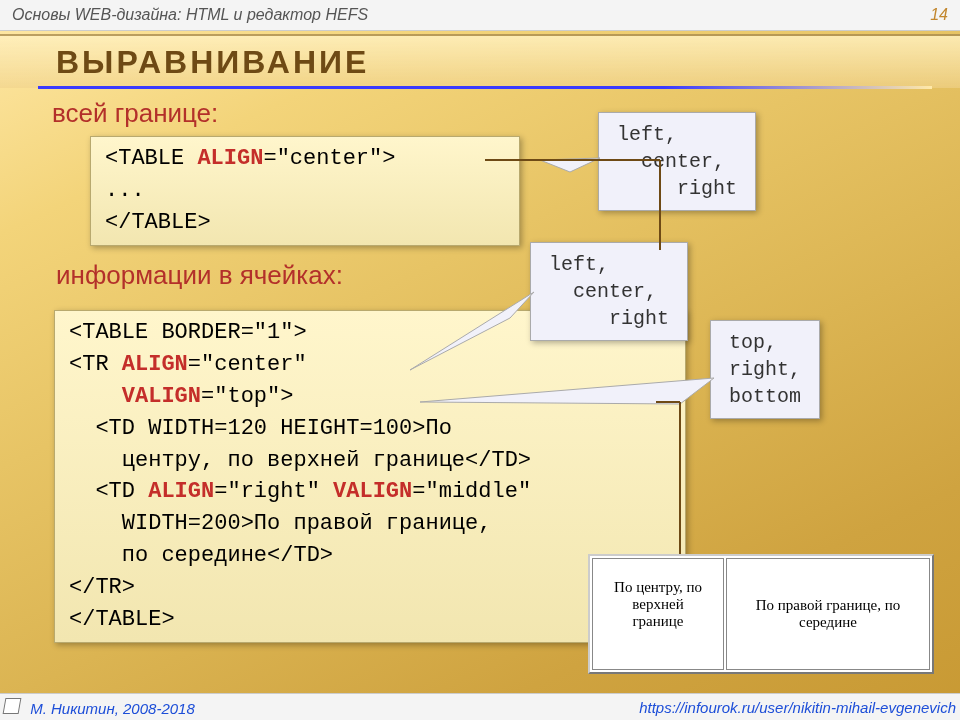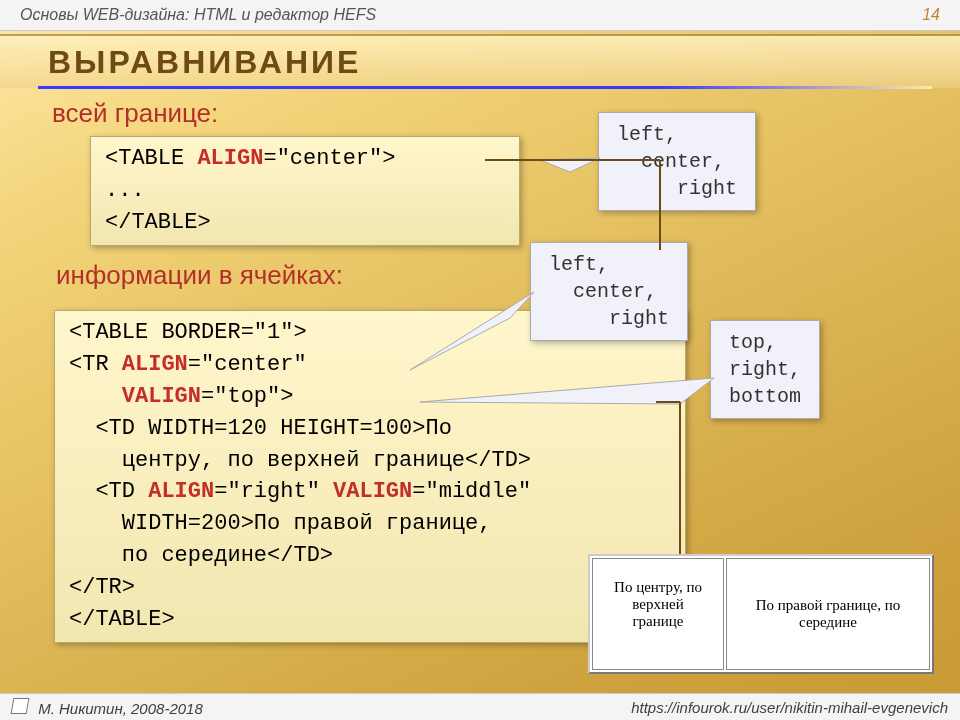--- a/index.html
+++ b/index.html
@@ -1,26 +1,26 @@
 <!DOCTYPE html>
 <html><head>
 <meta charset="utf-8">
 <style>
   html,body{margin:0;padding:0;width:960px;height:720px;overflow:hidden;font-family:Arial,sans-serif}
   .slide{position:relative;width:960px;height:720px;
     background:linear-gradient(155deg,#ffe9a8 0%,#f3d47a 20%,#e7c465 40%,#dbb452 60%,#cfa340 80%,#c89933 100%)}
   .top-bar{position:absolute;top:0;left:0;right:0;height:26px;background:#f4f4f4;
     border-bottom:1px solid #ccc;font-style:italic;color:#555;font-size:16px;
-    padding:2px 20px;display:flex;justify-content:space-between;align-items:center}
+    padding:2px 12px;display:flex;justify-content:space-between;align-items:center}
   .page-num{color:#c2872e;font-style:italic;font-weight:normal}
   .title-bar{position:absolute;top:34px;left:0;right:0;height:52px;
     background:linear-gradient(to bottom,rgba(255,240,190,.85),rgba(240,210,140,.6));
     display:flex;align-items:center;padding-left:40px;
     border-top:2px solid rgba(100,70,20,.4);}
-  .title-bar h1{margin:8px;font-size:32px;font-family:"Arial Black",Arial,sans-serif;
+  .title-bar h1{margin:16px;font-size:32px;font-family:"Arial Black",Arial,sans-serif;
     letter-spacing:3px;color:#6e4a15;text-transform:uppercase}
   .hr{position:absolute;left:38px;right:28px;top:86px;height:3px;
     background:linear-gradient(to right,#3a3aff 0%,#3a3aff 70%,#ffe9a8 100%)}
   .sub1,.sub2{position:absolute;font-size:26px;color:#b3302a;font-family:Arial;}
   .sub1{top:98px;left:52px}
   .sub2{top:260px;left:56px}
   .codebox{position:absolute;background:linear-gradient(to bottom,#fff6cc,#f2e6b0);
     border:1px solid #b8a96e;box-shadow:2px 2px 6px rgba(0,0,0,.3);
     font-family:"Courier New",monospace;font-size:22px;line-height:1.45;color:#000;
     padding:6px 14px;white-space:pre}
@@ -30,22 +30,22 @@
   .callout{position:absolute;background:#f1f1fa;border:1px solid #aaa;border-radius:0;
     box-shadow:2px 2px 6px rgba(0,0,0,.3);font-family:"Courier New",monospace;
     font-size:20px;line-height:1.35;color:#333;padding:8px 18px;white-space:pre}
   .co1{top:112px;left:598px}
   .co2{top:242px;left:530px}
   .co3{top:320px;left:710px}
   svg.tails{position:absolute;top:0;left:0;width:960px;height:720px;pointer-events:none}
   .demo-table{position:absolute;right:26px;bottom:46px;background:#fff;border:2px outset #ccc}
   .demo-table td{border:1px solid #888;font-family:"Times New Roman",serif;font-size:15px;padding:20px 6px}
   .footer{position:absolute;bottom:0;left:0;right:0;height:26px;background:#f4f4f4;
-    border-top:1px solid #ccc;font-style:italic;color:#404040;font-size:15px;
-    display:flex;justify-content:space-between;align-items:center;padding:0 12px}
+    border-top:1px solid #ccc;font-style:italic;color:#1d4ed8;font-size:15px;
+    display:flex;justify-content:space-between;align-items:center;padding:0 4px}
   .foot-icon{width:14px;height:14px;border:1px solid #777;display:inline-block;margin-right:6px;
     transform:skewX(-10deg);background:#fff}
 </style>
 </head>
 <body>
 
 <div class="slide">
 
   <div class="top-bar">
     <span>Основы WEB-дизайна: HTML и редактор HEFS</span>

